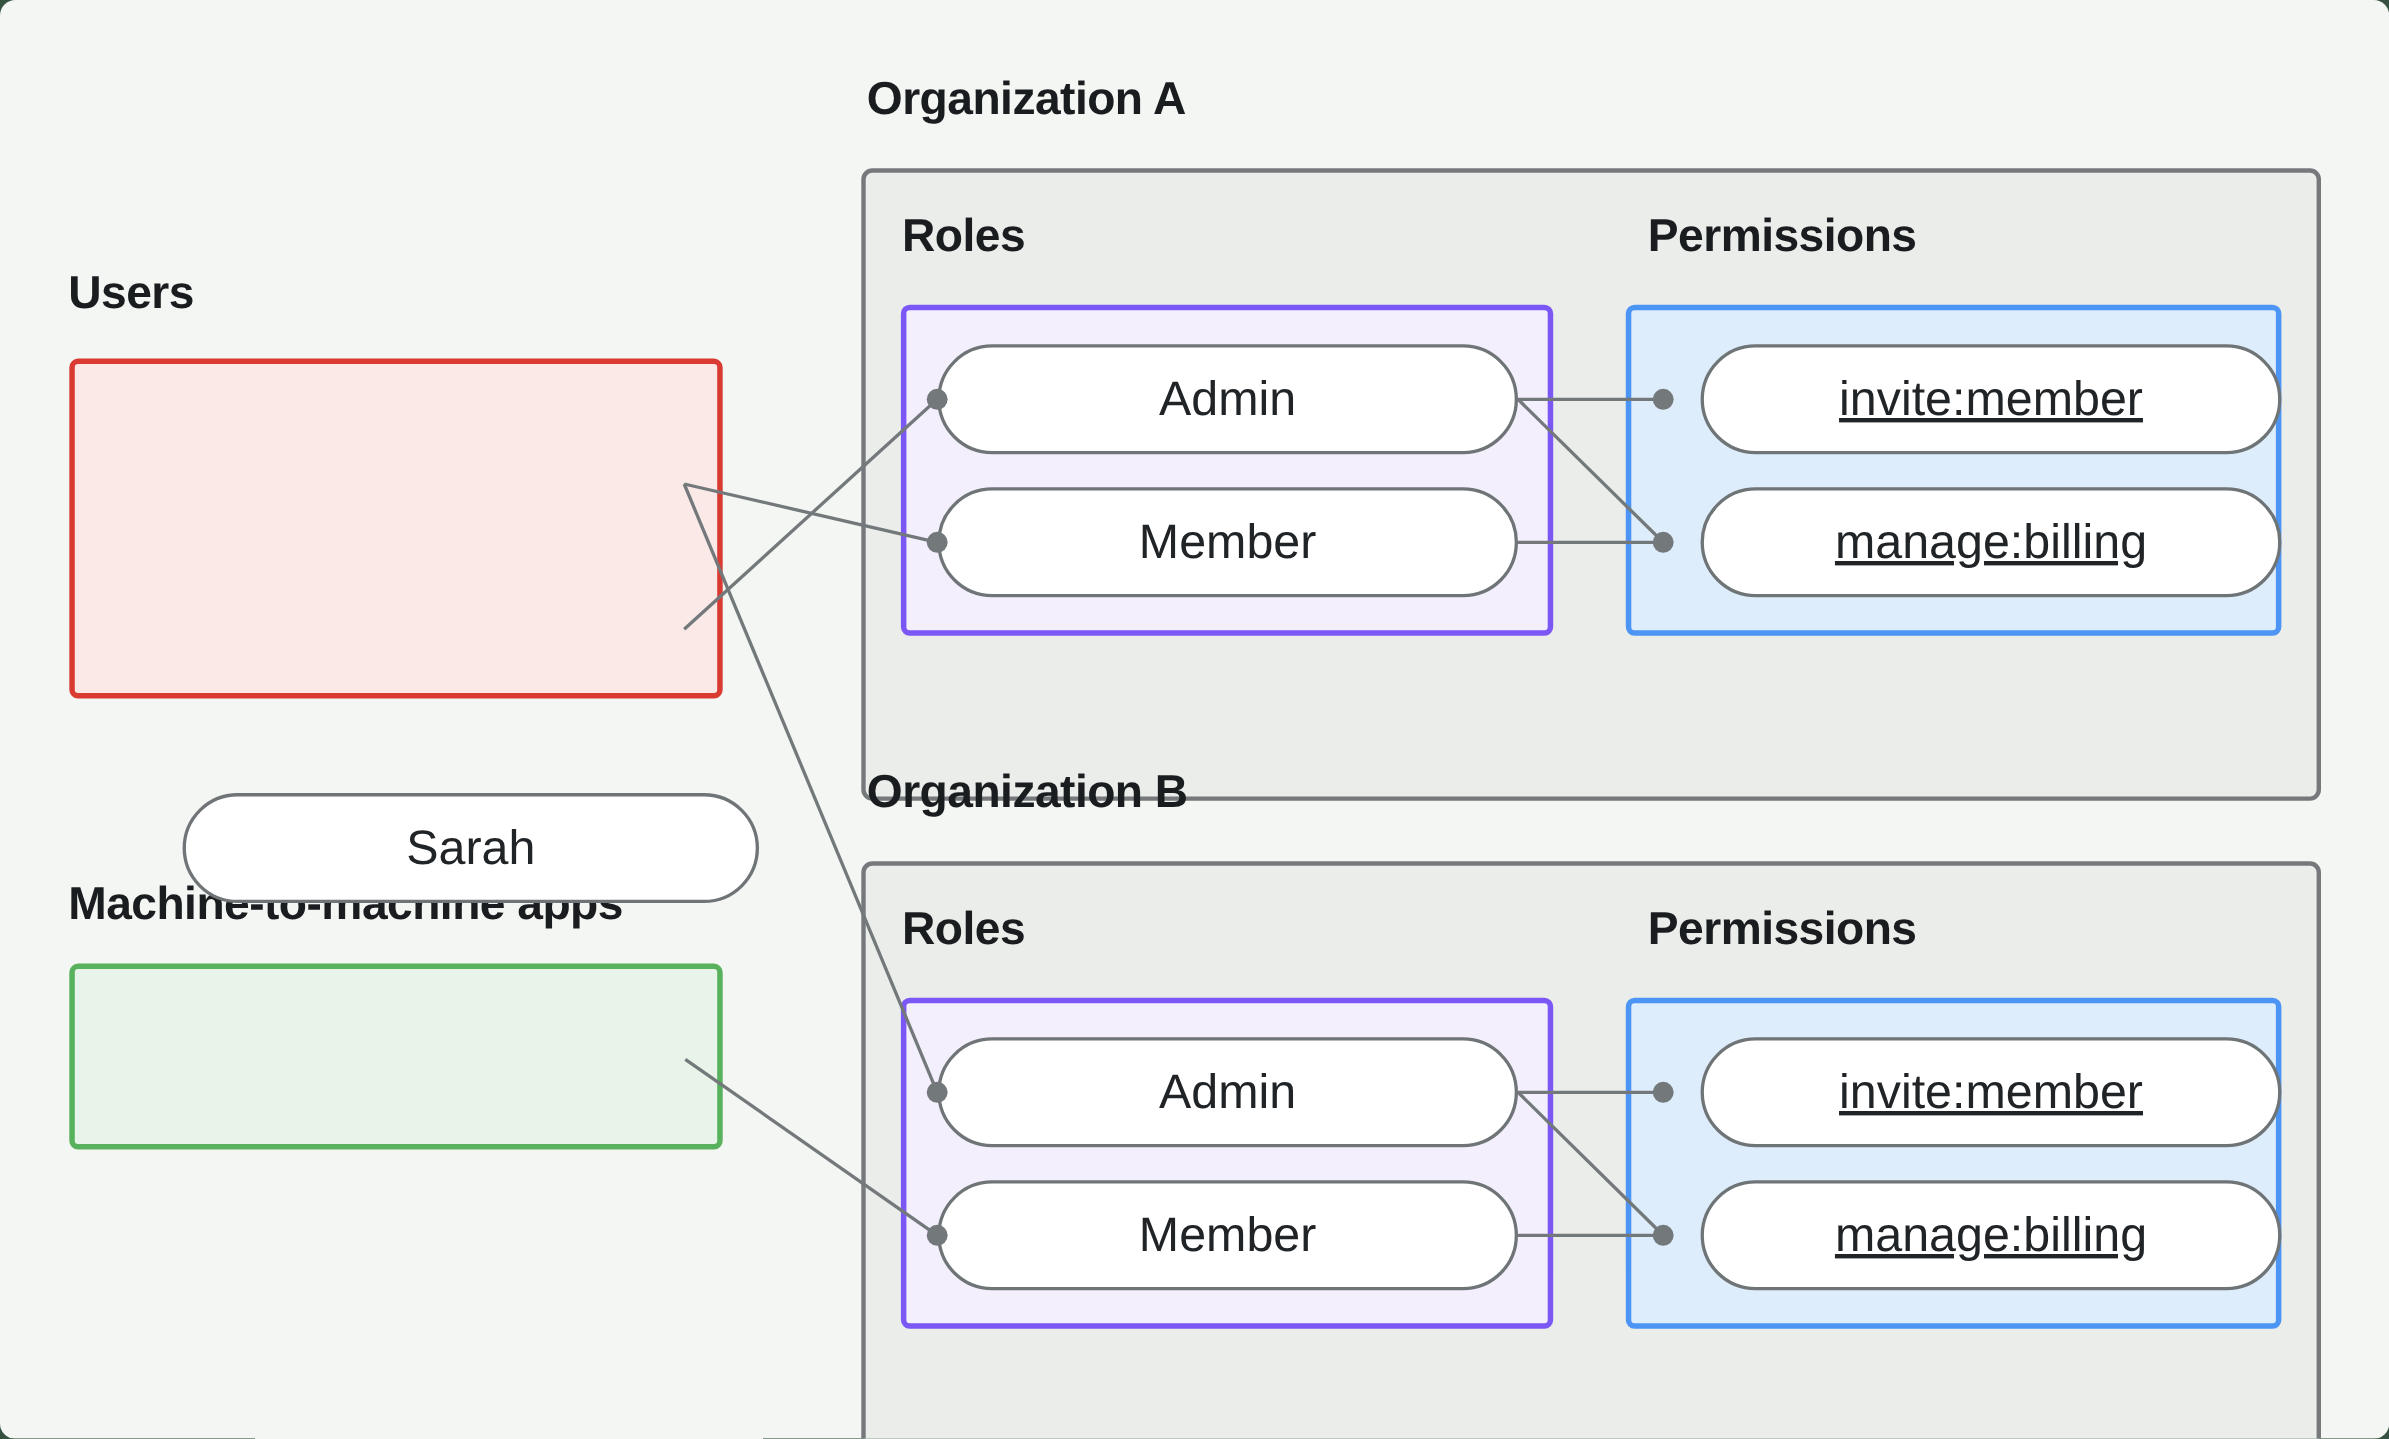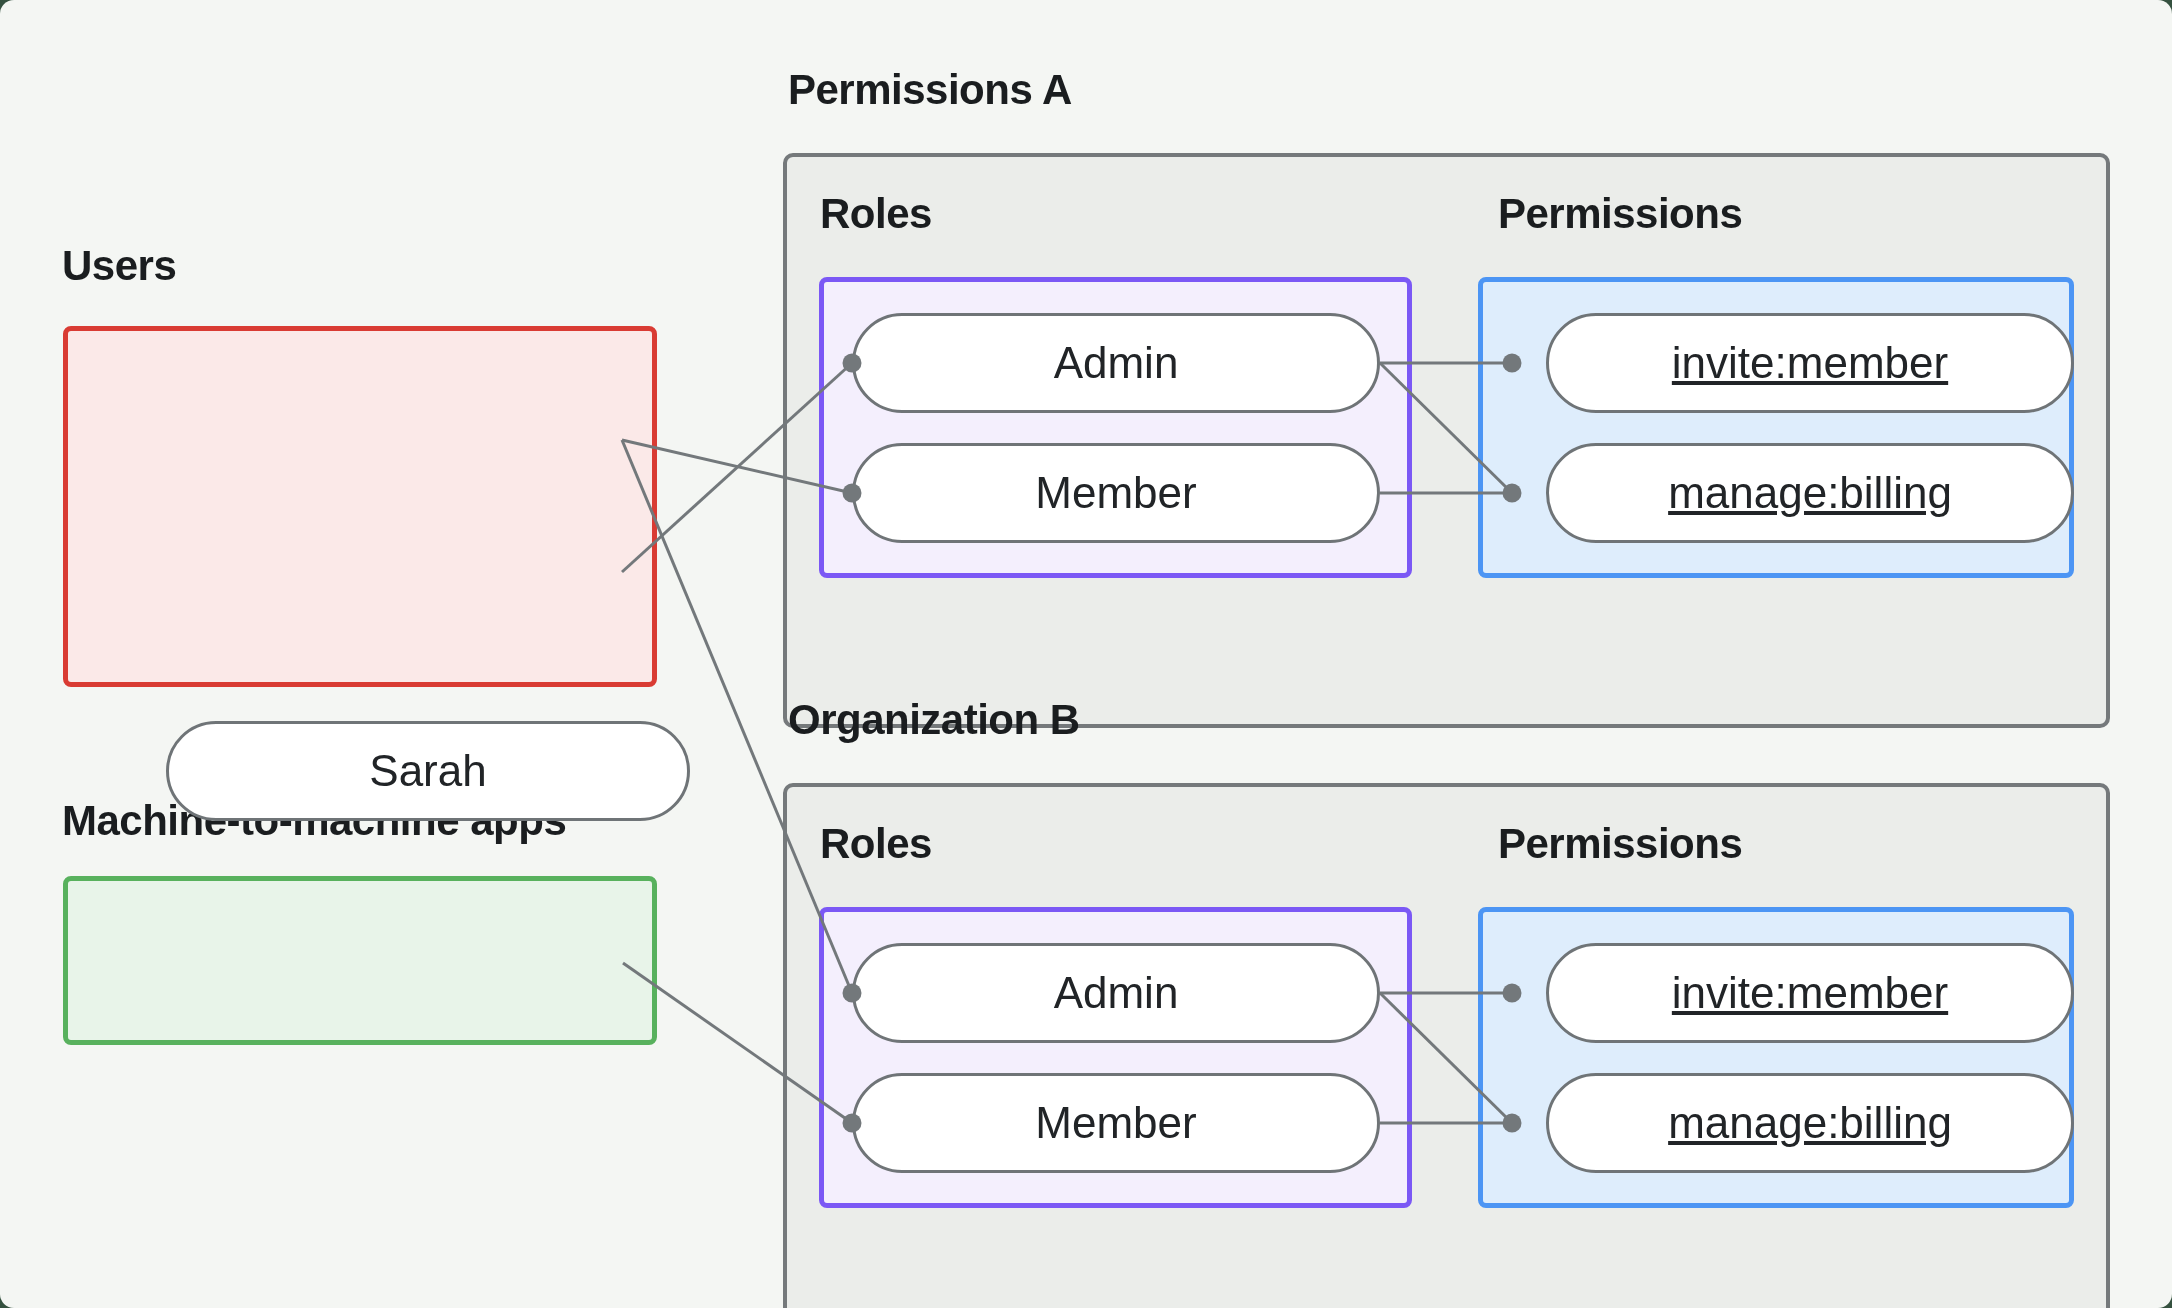--- a/index.html
+++ b/index.html
@@ -9,21 +9,21 @@
     background:#35513F;
     font-family:"Liberation Sans","DejaVu Sans",sans-serif;
     -webkit-font-smoothing:antialiased;
   }
   .card{position:absolute;inset:0;background:var(--bg,#F4F6F3);border-radius:14px;}
   .heading{
     position:absolute;font-size:42px;font-weight:600;letter-spacing:-0.5px;
     color:var(--text,#1A1D1F);line-height:1.15;white-space:nowrap;
   }
   .box{position:absolute;box-sizing:border-box;border-radius:8px;}
-  #users-box{left:63px;top:326px;width:594px;height:361px;
+  #users-box{left:63px;top:326px;width:594px;height:309px;
     background:var(--usersFill,#FBE9E8);border:5px solid var(--usersBorder,#D93B33);}
   #m2m-box{left:63px;top:876px;width:594px;height:169px;
     background:var(--m2mFill,#E8F4E9);border:5px solid var(--m2mBorder,#58B15D);}
   #users-label{left:62px;top:242px;}
   #m2m-label{left:62px;top:797px;}
   #orgA-title{left:788px;top:66px;}
   #orgB-title{left:788px;top:696px;}
   .org{
     position:absolute;left:783px;width:1327px;height:575px;box-sizing:border-box;
     background:var(--orgFill,#EBEDEA);border:4px solid var(--orgBorder,#75797B);
@@ -72,21 +72,21 @@
     <div class="pill user-pill" id="pill-sarah">
       <span>Sarah</span>
     </div>
   </div>
 
   <div class="heading" id="m2m-label">Machine-to-machine apps</div>
   <div class="box" id="m2m-box">
     
   </div>
 
-  <div class="heading" id="orgA-title">Permissions A</div>
+  <div class="heading" id="orgA-title">Organization A</div>
   <div class="org" id="orgA">
     <div class="heading roles-heading">Roles</div>
     <div class="heading permissions-heading">Permissions</div>
     <div class="roles-box"></div>
     <div class="permissions-box"></div>
     <div class="pill role-pill row-1">
       <span>Admin</span>
     </div>
     <div class="pill role-pill row-2">
       <span>Member</span>

